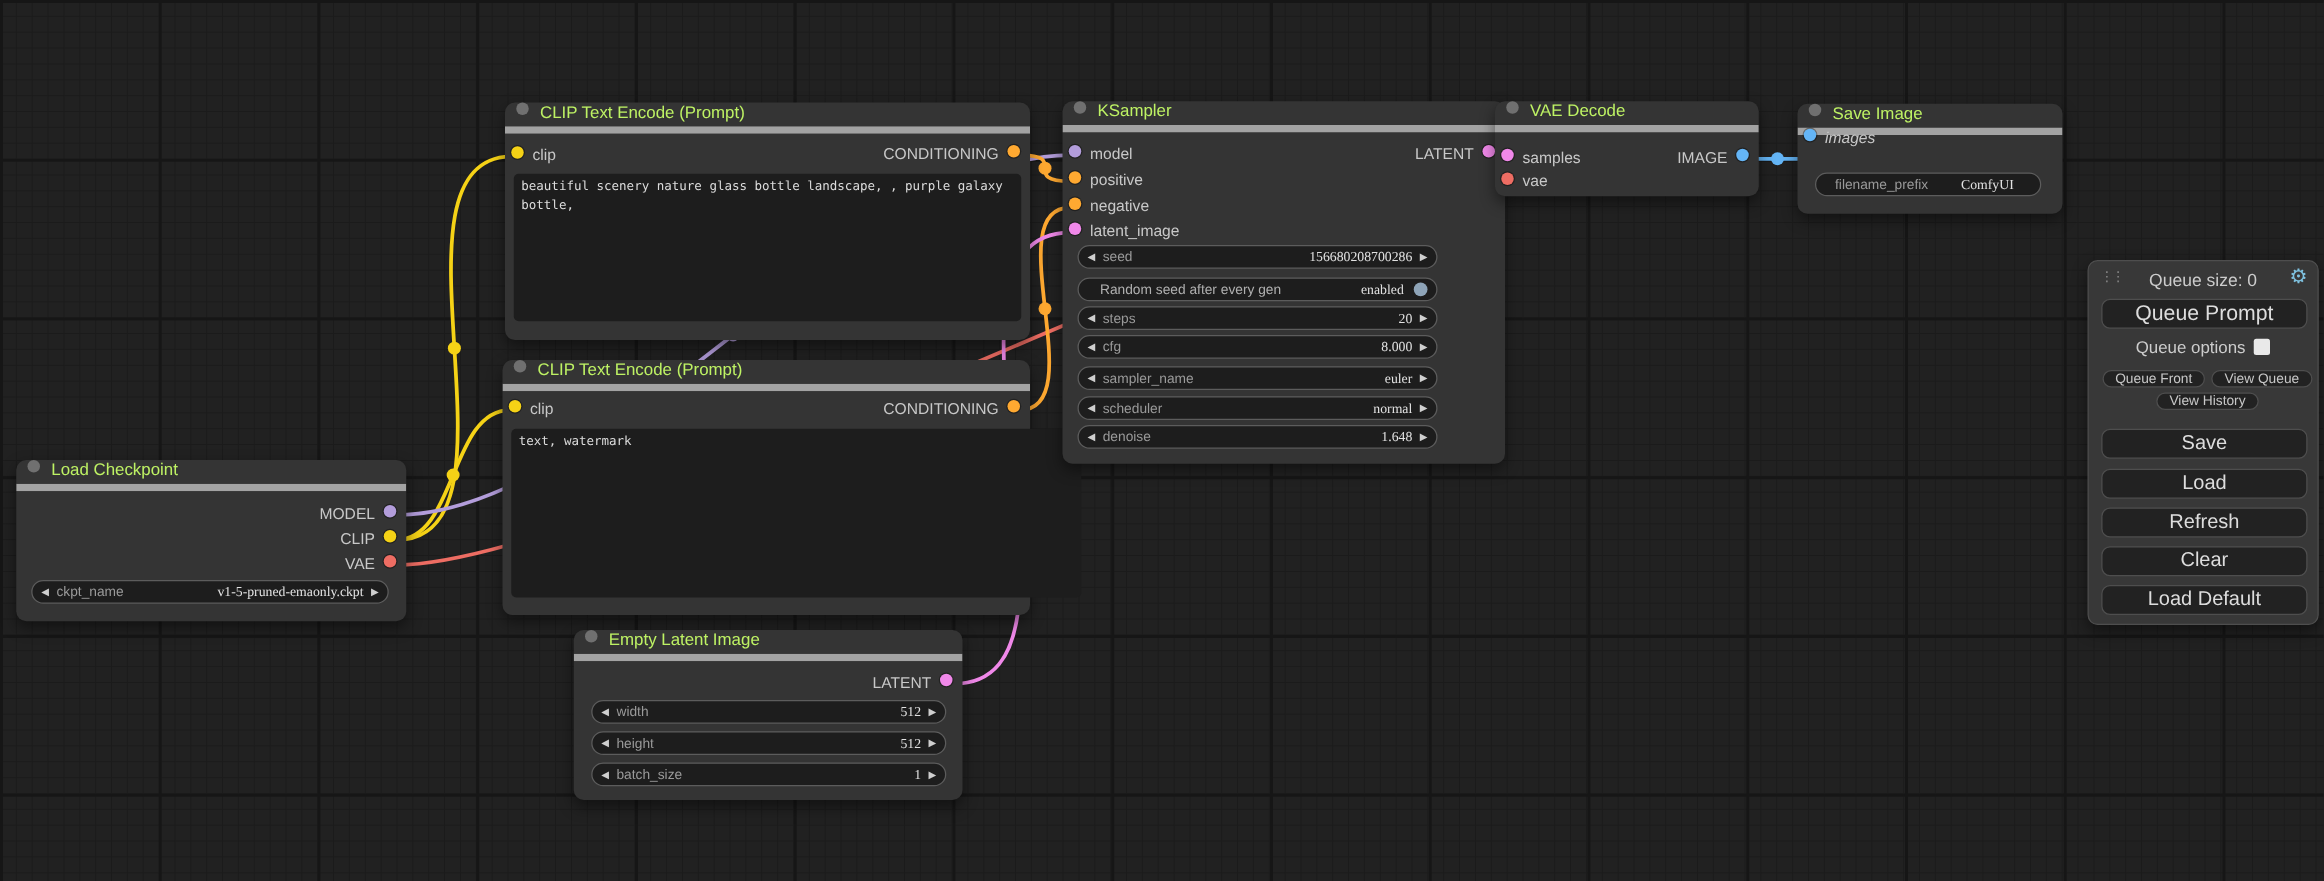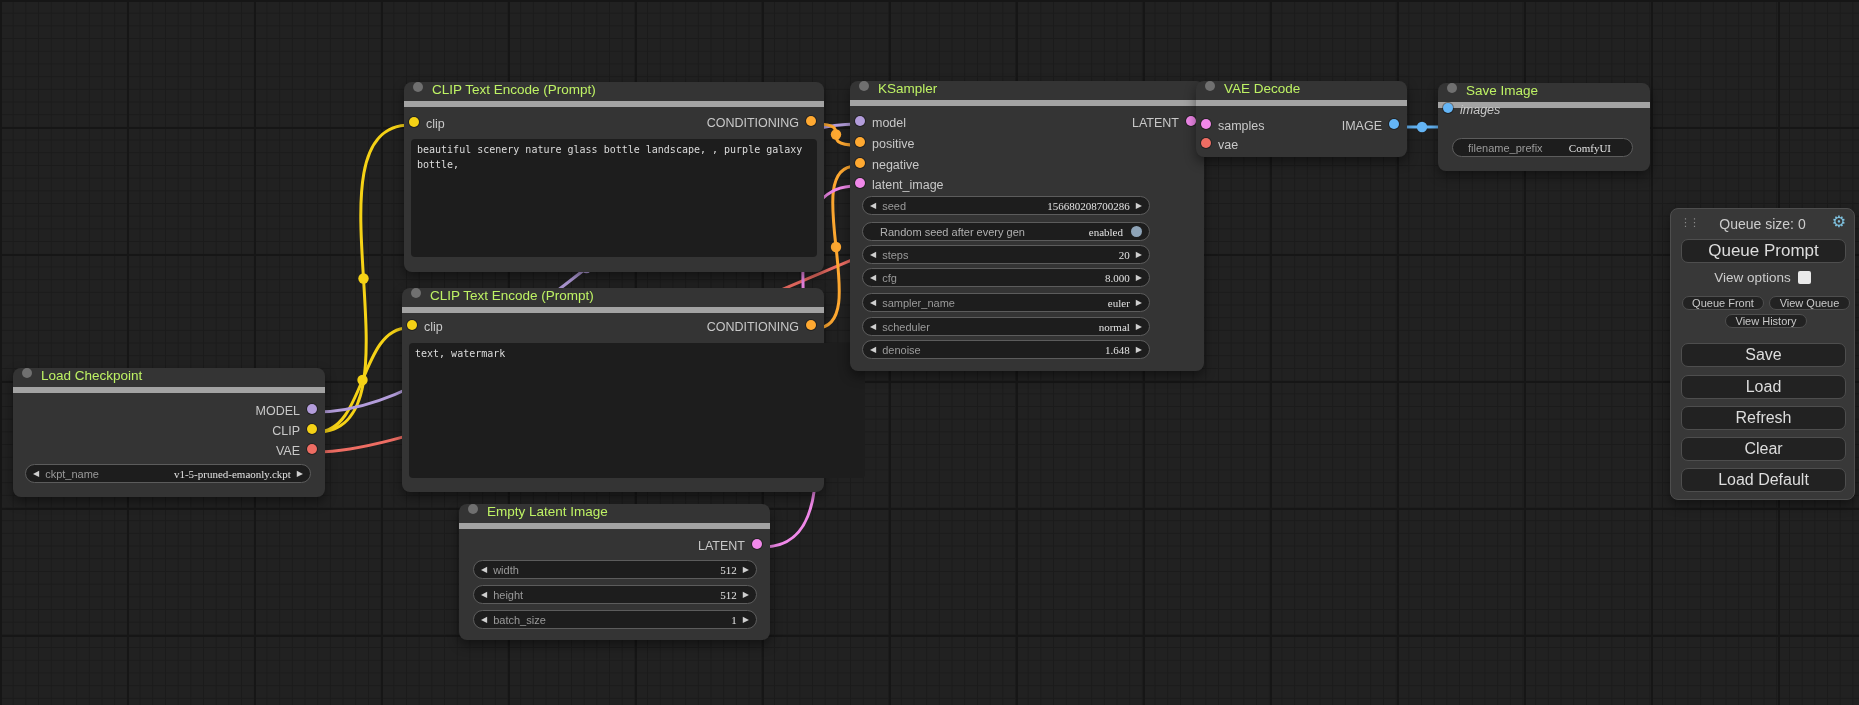--- a/index.html
+++ b/index.html
@@ -277,21 +277,21 @@
   </div>
 
   <div id="queue-panel" style="left:1670px;top:208px;width:185px;height:292px;">
     <div class="qp-header">
       <span class="qp-handle">⋮⋮</span>
       <span class="qp-title">Queue size: 0</span>
       <span class="qp-gear">⚙</span>
     </div>
     <div class="qbtn big" style="top:30px;">Queue Prompt</div>
     <div class="qp-extra">
-      <span>View options</span>
+      <span>Queue options</span>
       <span class="qp-check"></span>
     </div>
     <div class="qbtn small" style="left:11px;top:87px;width:82px;text-align:right;">Queue Front</div>
     <div class="qbtn small" style="left:98px;top:87px;width:81px;">View Queue</div>
     <div class="qbtn small" style="left:54px;top:105px;width:82px;">View History</div>
     <div class="qbtn mid" style="top:134px;">Save</div>
     <div class="qbtn mid" style="top:166px;">Load</div>
     <div class="qbtn mid" style="top:197px;">Refresh</div>
     <div class="qbtn mid" style="top:228px;">Clear</div>
     <div class="qbtn mid" style="top:259px;">Load Default</div>

